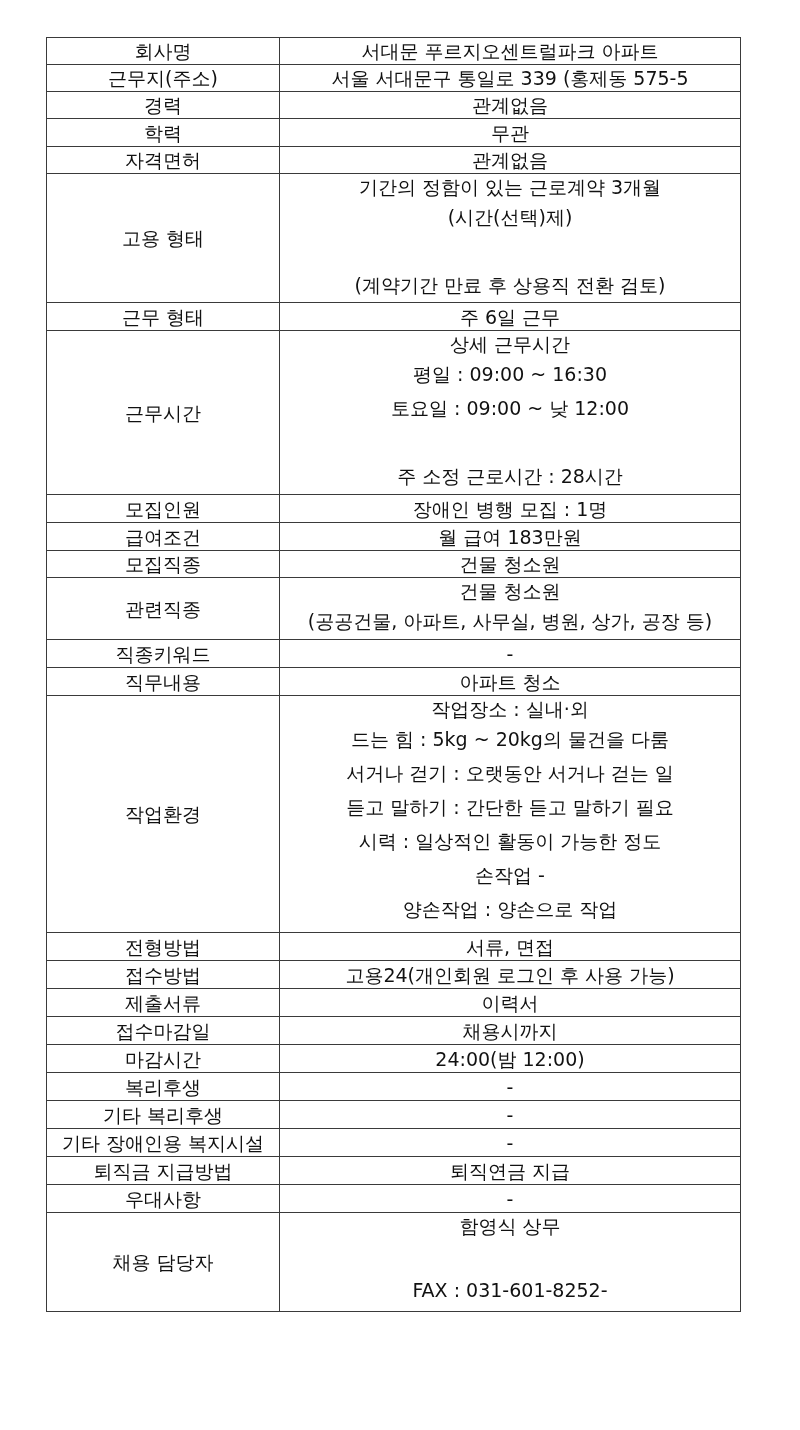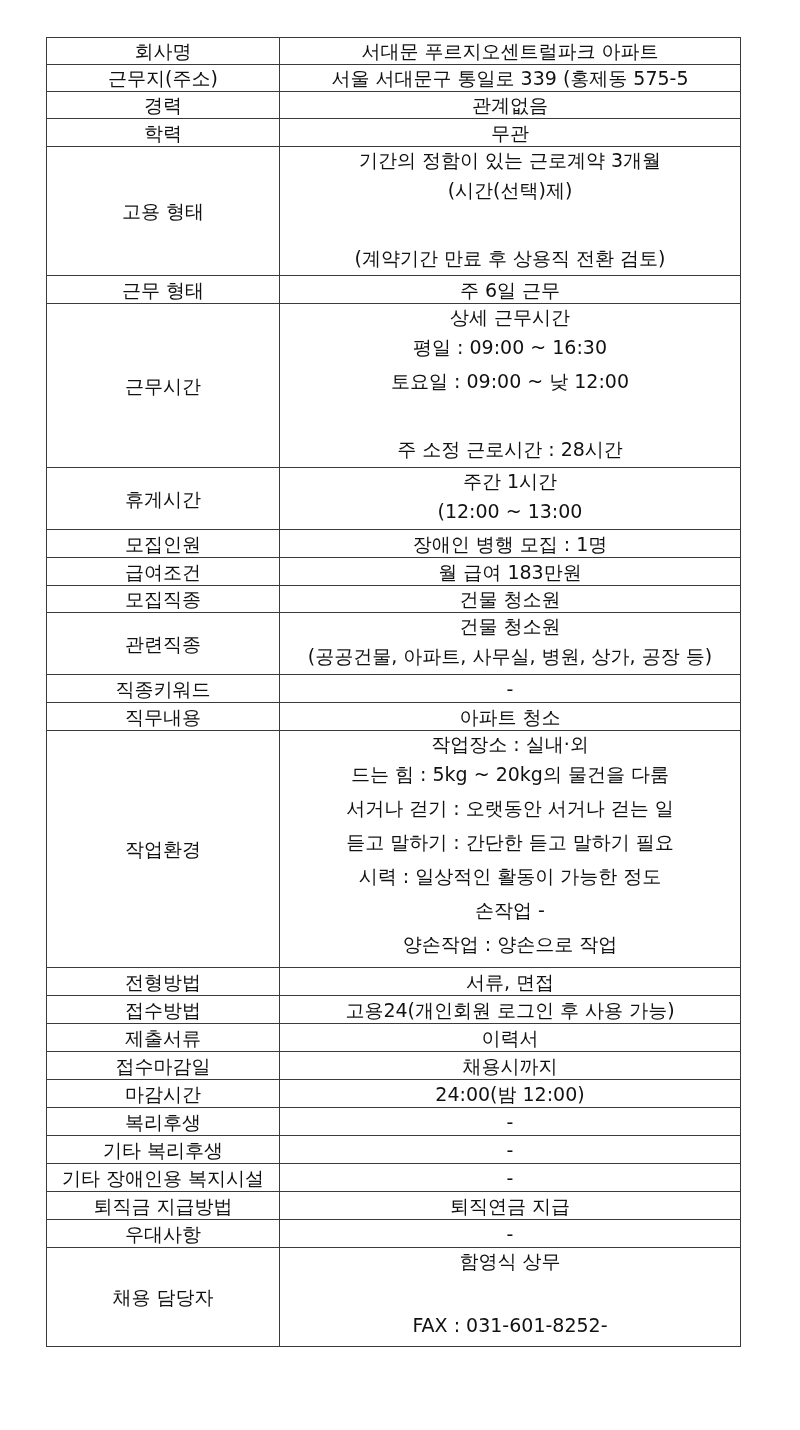--- a/index.html
+++ b/index.html
@@ -33,20 +33,24 @@
         <td>서울 서대문구 통일로 339 (홍제동 575-5</td>
       </tr>
       <tr style="height: 27px;">
         <td class="label">경력</td>
         <td>관계없음</td>
       </tr>
       <tr style="height: 28px;">
         <td class="label">학력</td>
         <td>무관</td>
       </tr>
+      <tr style="height: 27px;">
+        <td class="label">자격면허</td>
+        <td>관계없음</td>
+      </tr>
       <tr style="height: 129px;">
         <td class="label">고용 형태</td>
         <td class="multi">
           <span class="line first">기간의 정함이 있는 근로계약 3개월</span>
           <span class="line">(시간(선택)제)</span>
           <span class="line"></span>
           <span class="line">(계약기간 만료 후 상용직 전환 검토)</span>
         </td>
       </tr>
       <tr style="height: 28px;">
@@ -54,27 +58,20 @@
         <td>주 6일 근무</td>
       </tr>
       <tr style="height: 164px;">
         <td class="label">근무시간</td>
         <td class="multi">
           <span class="line first">상세 근무시간</span>
           <span class="line">평일 : 09:00 ~ 16:30</span>
           <span class="line">토요일 : 09:00 ~ 낮 12:00</span>
           <span class="line"></span>
           <span class="line">주 소정 근로시간 : 28시간</span>
-        </td>
-      </tr>
-      <tr style="height: 62px;">
-        <td class="label">휴게시간</td>
-        <td class="multi">
-          <span class="line first">주간 1시간</span>
-          <span class="line">(12:00 ~ 13:00</span>
         </td>
       </tr>
       <tr style="height: 28px;">
         <td class="label">모집인원</td>
         <td>장애인 병행 모집 : 1명</td>
       </tr>
       <tr style="height: 28px;">
         <td class="label">급여조건</td>
         <td>월 급여 183만원</td>
       </tr>

